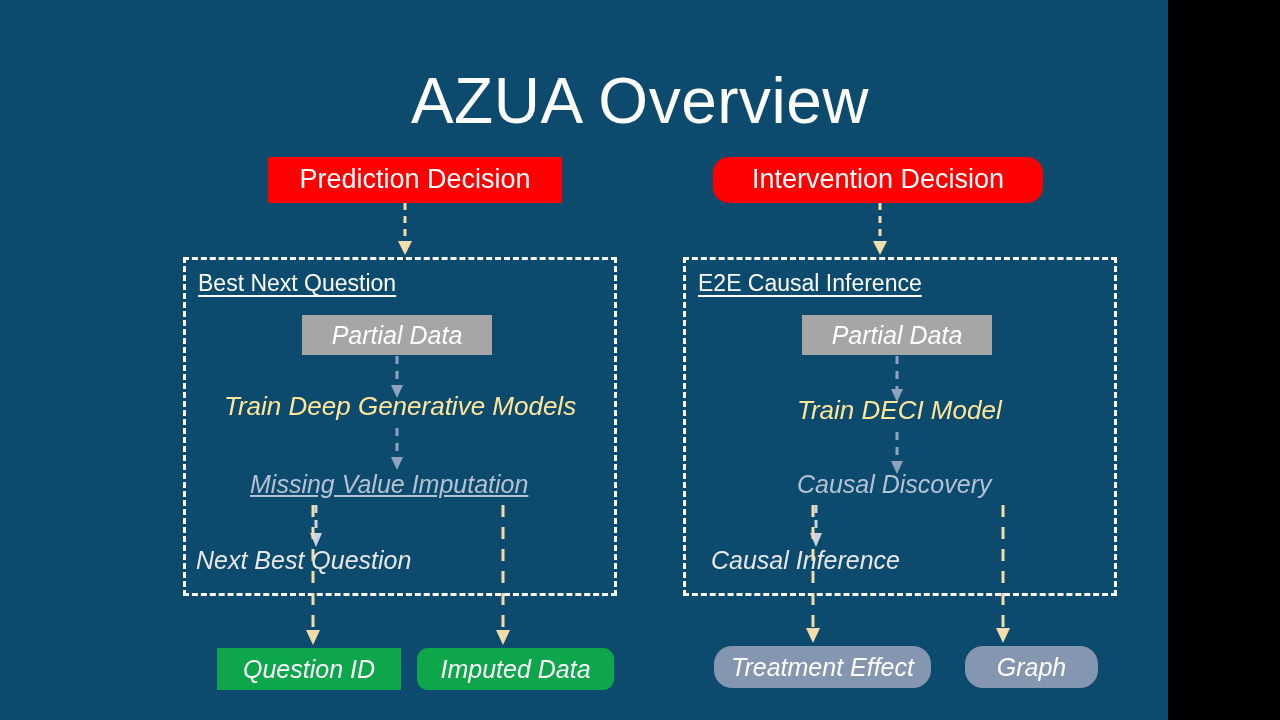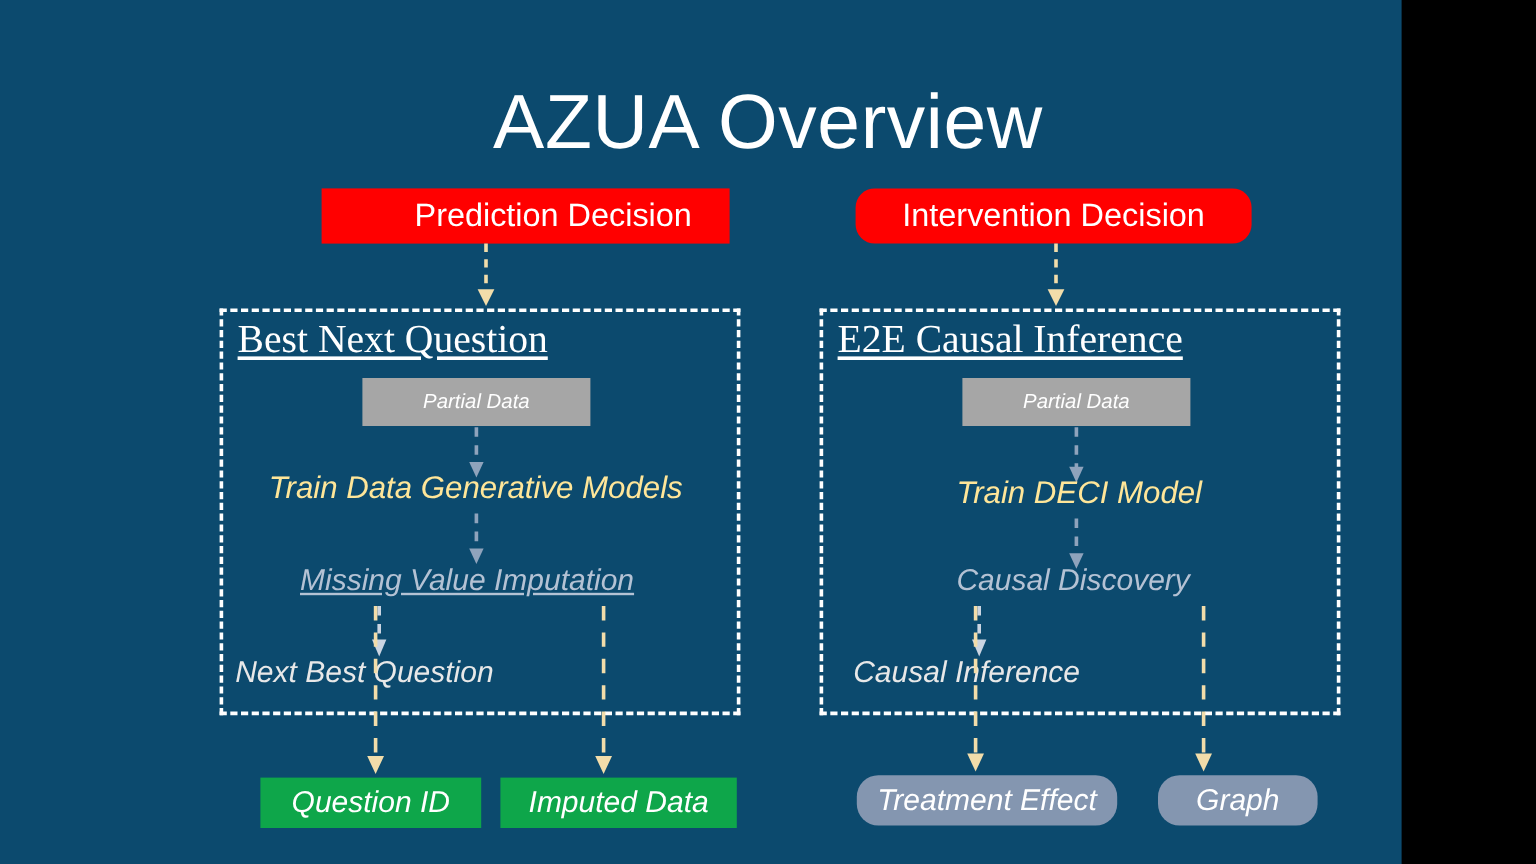--- a/index.html
+++ b/index.html
@@ -40,53 +40,52 @@
   
   .decision-box {
     position: absolute;
     background: #FF0000;
     color: #ffffff;
     font-size: 27px;
     line-height: 44px;
     text-align: center;
     white-space: nowrap;
   }
-  #decision-prediction   { left: 268px; top: 157px; width: 294px; height: 46px; padding-left: 46px; }
+  #decision-prediction   { left: 268px; top: 157px; width: 294px; height: 46px; }
   #decision-intervention { left: 713px; top: 157px; width: 330px; height: 46px; border-radius: 16px; }
 
   
   .pipeline {
     position: absolute;
     border: 3px dashed #ffffff;
     box-sizing: border-box;
   }
   #pipeline-left  { left: 183px; top: 257px; width: 434px; height: 339px; }
   #pipeline-right { left: 683px; top: 257px; width: 434px; height: 339px; }
 
   .pipeline-title {
     position: absolute;
     top: 7px;
-    font-size: 33px;
+    font-size: 23px;
     line-height: 32px;
     color: #ffffff;
     text-decoration: underline;
     text-underline-offset: 4px;
     white-space: nowrap;
-    font-family: Liberation Serif, serif;
   }
   #pipeline-left .pipeline-title  { left: 12px; }
   #pipeline-right .pipeline-title { left: 12px; }
 
   
   .data-chip {
     position: absolute;
     background: #A6A6A6;
     color: #ffffff;
     font-style: italic;
-    font-size: 17px;
+    font-size: 25px;
     line-height: 40px;
     text-align: center;
     white-space: nowrap;
   }
   #partial-data-left  { left: 116px; top: 55px; width: 190px; height: 40px; }
   #partial-data-right { left: 116px; top: 55px; width: 190px; height: 40px; }
 
   
   .stage-label {
     position: absolute;
@@ -125,21 +124,21 @@
     color: #ffffff;
     font-style: italic;
     font-size: 25px;
     line-height: 42px;
     text-align: center;
     white-space: nowrap;
   }
   .output-green { background: #0EA64A; }
   .output-blue  { background: #8496B0; border-radius: 18px; }
   #out-question-id     { left: 217px; top: 648px; width: 184px; height: 42px; }
-  #out-imputed-data    { left: 417px; top: 648px; width: 197px; height: 42px; }
+  #out-imputed-data    { left: 417px; top: 648px; width: 197px; height: 42px; border-radius: 11px; }
   #out-treatment       { left: 714px; top: 646px; width: 217px; height: 42px; }
   #out-graph           { left: 965px; top: 646px; width: 133px; height: 42px; }
 </style>
 </head>
 <body>
 
 <div class="slide">
 
   <div class="title">AZUA Overview</div>
 
@@ -166,21 +165,21 @@
 
     <div class="data-chip" id="partial-data-left">Partial Data</div>
 
     <div class="connector" style="left:203px; top:96px;">
       <svg width="16" height="44" viewBox="0 0 16 44">
         <line x1="8" y1="0" x2="8" y2="30" stroke="#8FA3BC" stroke-width="3" stroke-dasharray="8,7"></line>
         <polygon points="8,42 2,29 14,29" fill="#8FA3BC"></polygon>
       </svg>
     </div>
 
-    <div class="stage-label stage-train" id="stage-train-left">Train Data Generative Models</div>
+    <div class="stage-label stage-train" id="stage-train-left">Train Deep Generative Models</div>
 
     <div class="connector" style="left:203px; top:168px;">
       <svg width="16" height="44" viewBox="0 0 16 44">
         <line x1="8" y1="0" x2="8" y2="30" stroke="#8FA3BC" stroke-width="3" stroke-dasharray="8,7"></line>
         <polygon points="8,42 2,29 14,29" fill="#8FA3BC"></polygon>
       </svg>
     </div>
 
     <div class="stage-label stage-mid" id="stage-mid-left">Missing Value Imputation</div>
 

